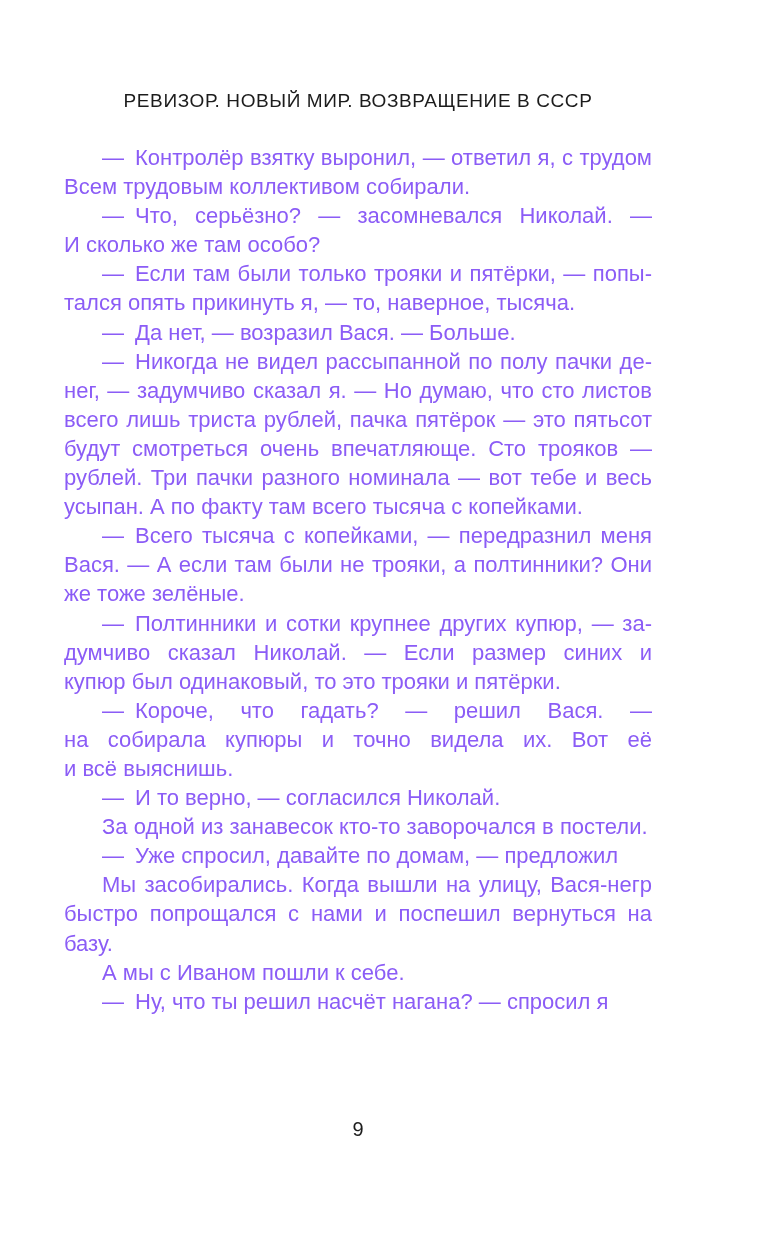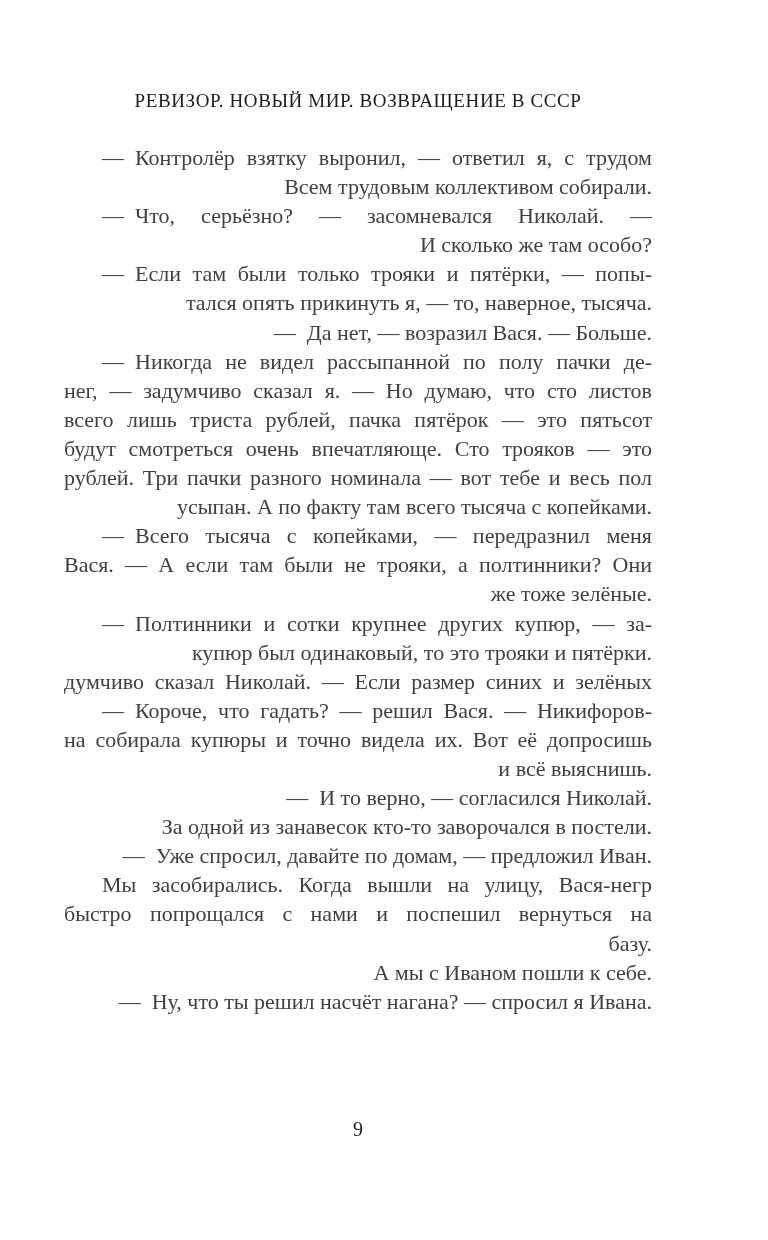--- a/index.html
+++ b/index.html
@@ -7,49 +7,49 @@
     padding: 0;
     background: #e8e8e8;
   }
   .page {
     position: relative;
     width: 768px;
     height: 1240px;
     margin: 0 auto;
     background: #ffffff;
     color: #141414;
-    font-family: Liberation Serif, serif;
+    font-family: Liberation Sans, sans-serif;
     overflow: hidden;
   }
   .running-header {
     position: absolute;
     top: 90px;
     left: 64px;
     width: 588px;
     text-align: center;
     font-size: 19px;
     letter-spacing: 0.6px;
     color: #1c1c1c;
     white-space: nowrap;
   }
   .text-block {
     position: absolute;
     top: 143px;
     left: 64px;
     width: 588px;
     font-size: 22px;
     line-height: 29.1px;
-    color: #404040;
+    color: #8b5cf6;
   }
   .para {
     margin: 0;
     padding: 0;
   }
   .line {
-    text-align: right;
+    text-align: left;
     height: 29.1px;
     overflow: hidden;
     white-space: normal;
   }
   .line.fill {
     text-align: justify;
     text-align-last: justify;
   }
   .line.first {
     text-indent: 38px;
@@ -94,22 +94,22 @@
         <div class="line fill">рублей. Три пачки разного номинала — вот тебе и весь пол</div>
         <div class="line">усыпан. А по факту там всего тысяча с копейками.</div>
       </div>
       <div class="para">
         <div class="line fill first">— Всего тысяча с копейками, — передразнил меня</div>
         <div class="line fill">Вася. — А если там были не трояки, а полтинники? Они</div>
         <div class="line">же тоже зелёные.</div>
       </div>
       <div class="para">
         <div class="line fill first">— Полтинники и сотки крупнее других купюр, — за-</div>
+        <div class="line fill">думчиво сказал Николай. — Если размер синих и зелёных</div>
         <div class="line">купюр был одинаковый, то это трояки и пятёрки.</div>
-        <div class="line fill">думчиво сказал Николай. — Если размер синих и зелёных</div>
       </div>
       <div class="para">
         <div class="line fill first">— Короче, что гадать? — решил Вася. — Никифоров-</div>
         <div class="line fill">на собирала купюры и точно видела их. Вот её допросишь</div>
         <div class="line">и всё выяснишь.</div>
       </div>
       <div class="para">
         <div class="line first">— И то верно, — согласился Николай.</div>
       </div>
       <div class="para">

